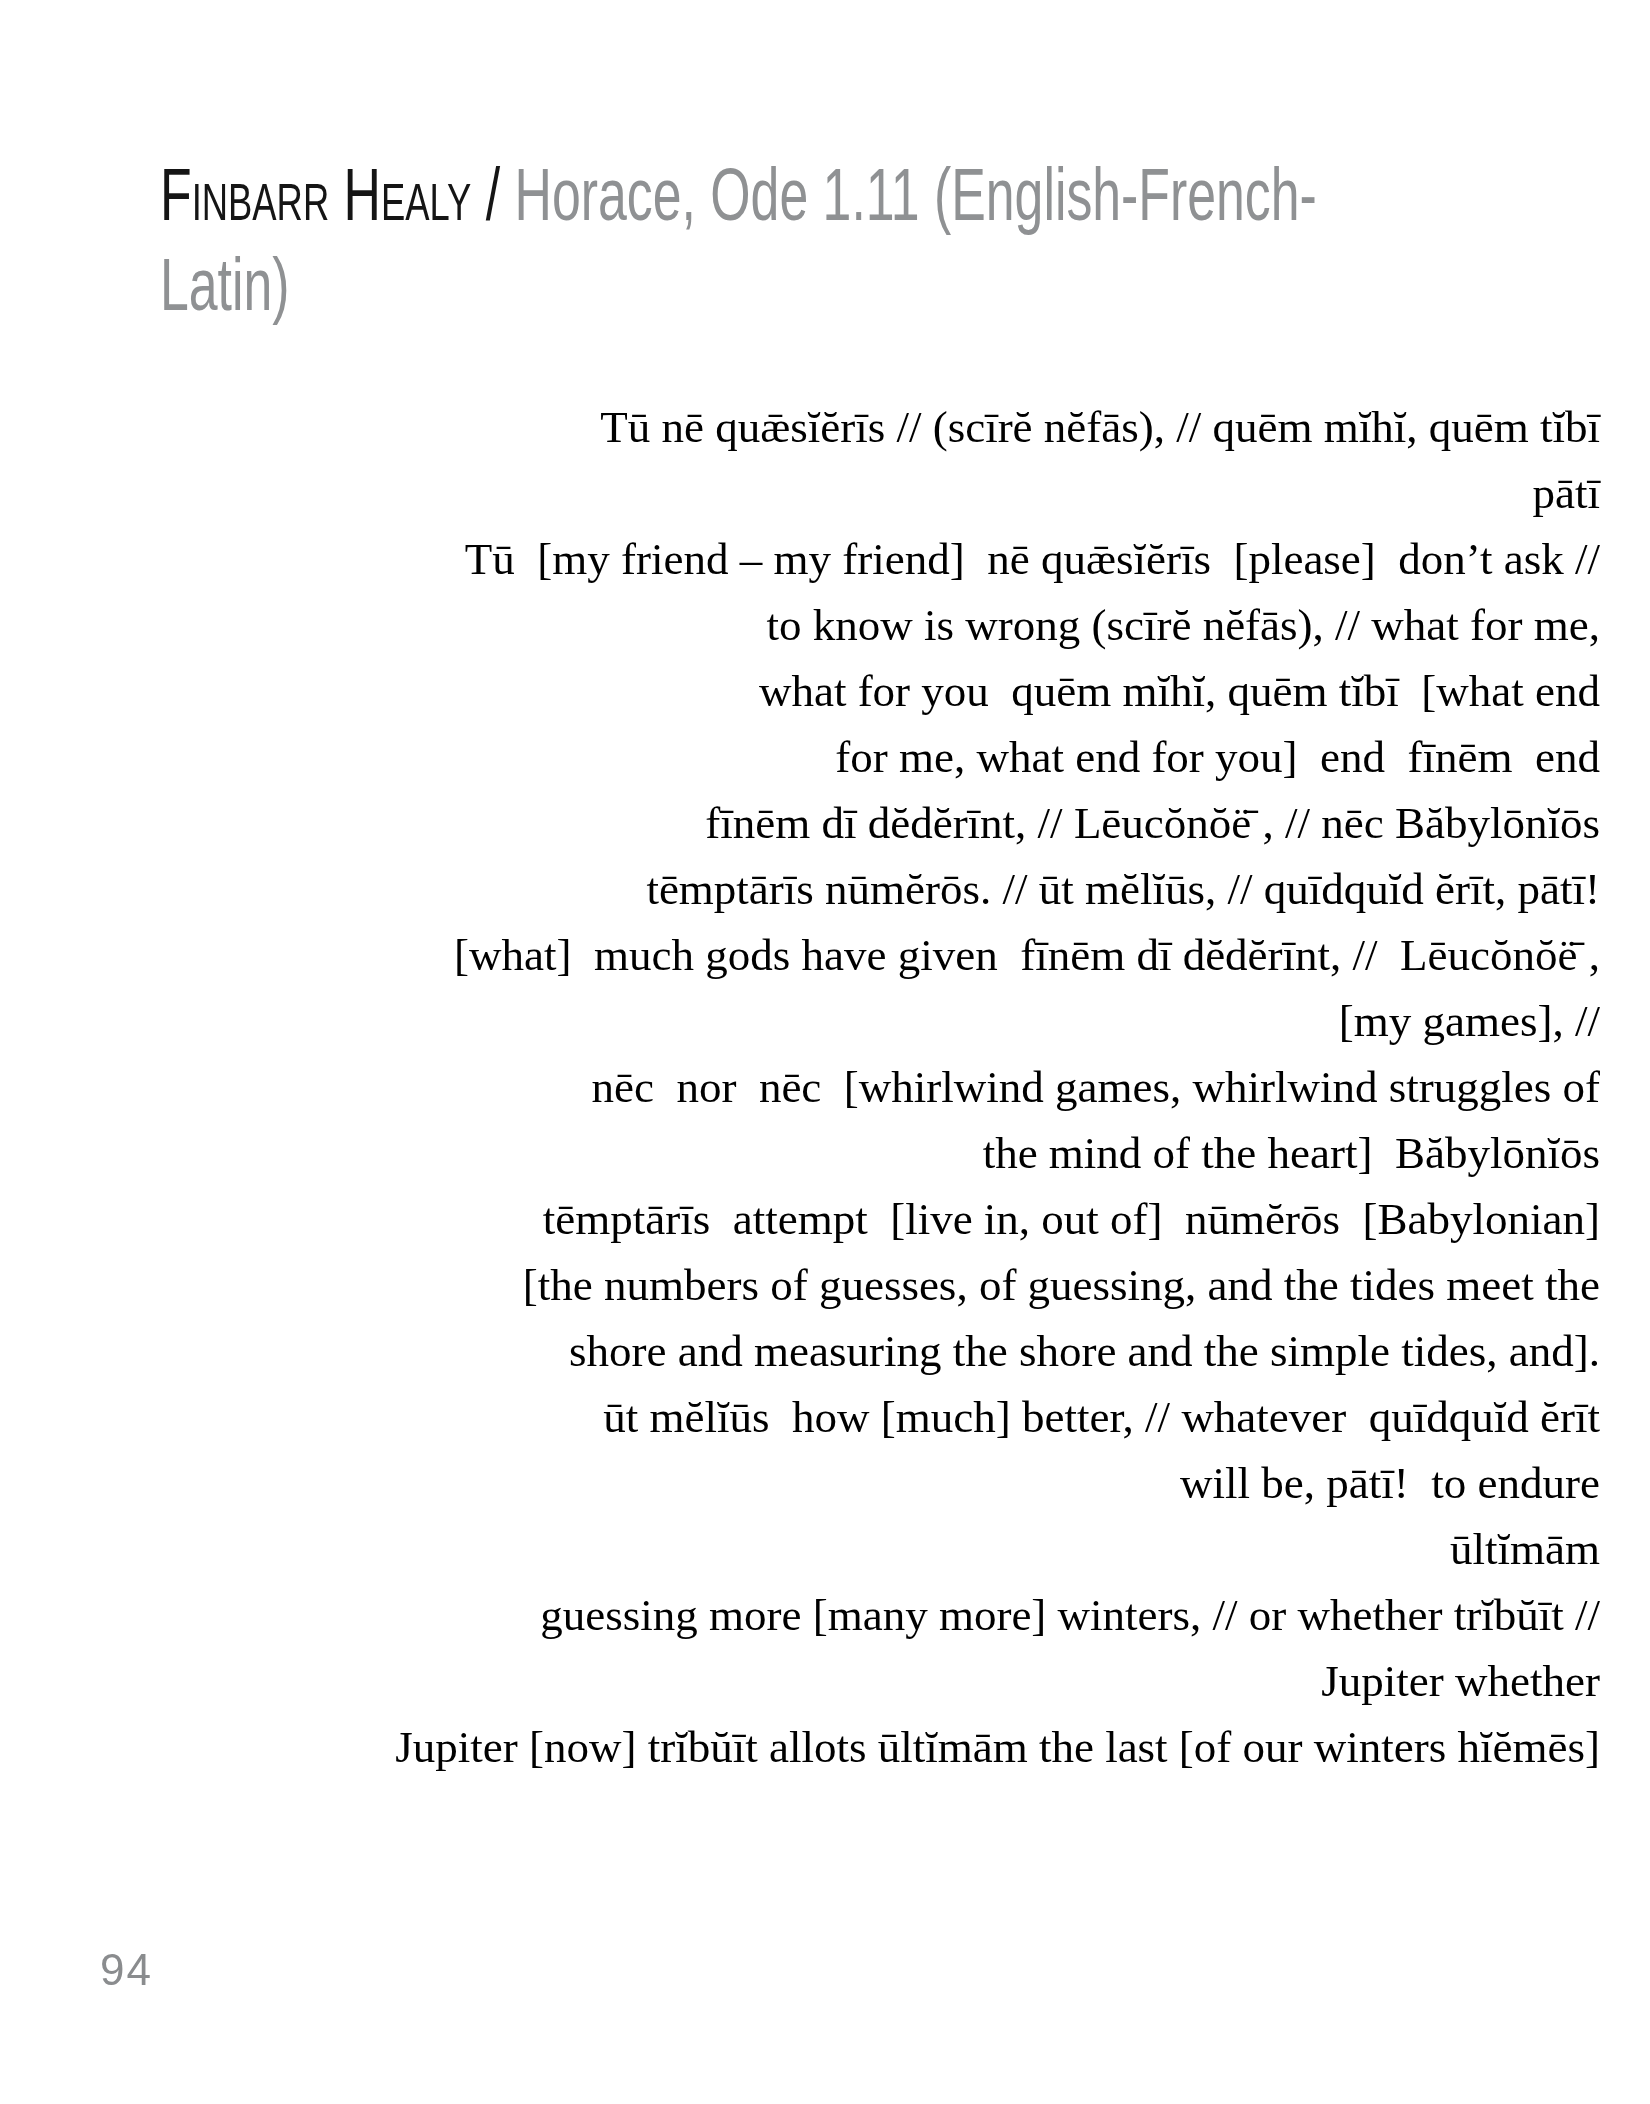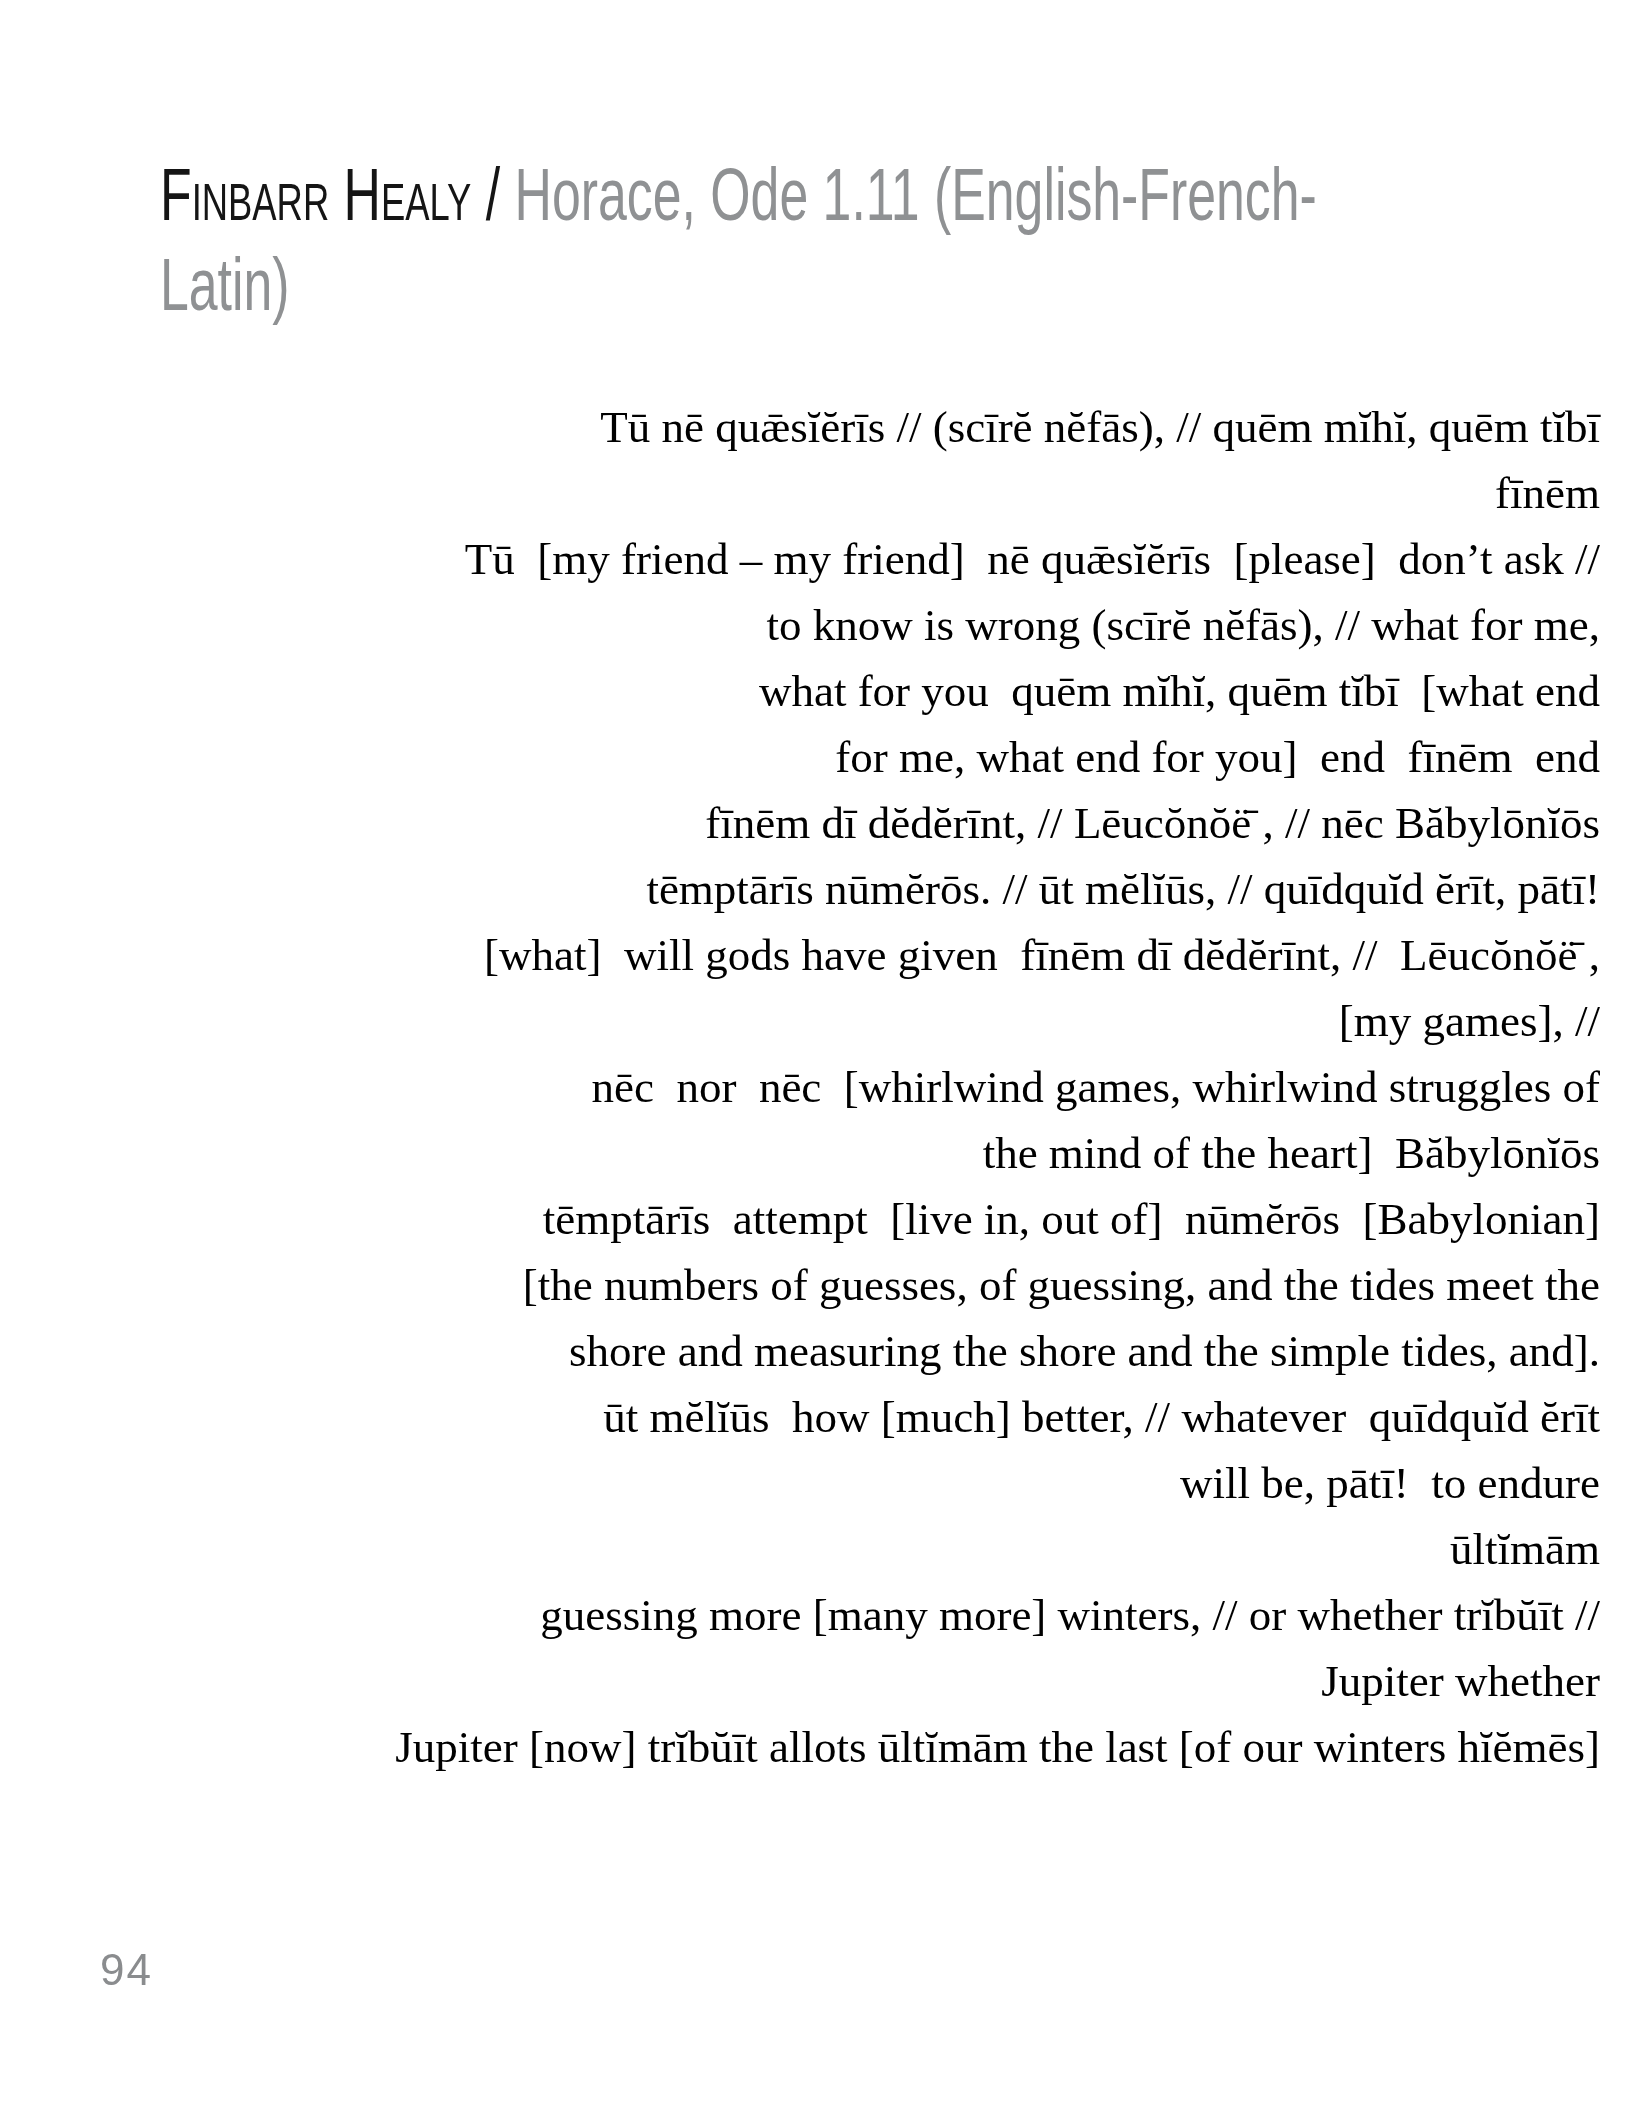--- a/index.html
+++ b/index.html
@@ -75,28 +75,28 @@
 
 <div class="page">
 
   <div class="header">
     <div class="title-line"><span class="author">Finbarr Healy</span><span class="separator"> / </span><span class="work">Horace, Ode 1.11 (English-French-</span></div>
     <div class="title-line"><span class="work">Latin)</span></div>
   </div>
 
   <div class="body-text">
       <div class="line">Tū nē quǣsĭĕrīs // (scīrĕ nĕfās), // quēm mĭhĭ, quēm tĭbī</div>
-      <div class="line">fīnēm</div>
+      <div class="line">pātī</div>
       <div class="line">Tū  [my friend – my friend]  nē quǣsĭĕrīs  [please]  don’t ask //</div>
       <div class="line indent">to know is wrong (scīrĕ nĕfās), // what for me,</div>
       <div class="line indent">what for you  quēm mĭhĭ, quēm tĭbī  [what end</div>
       <div class="line indent">for me, what end for you]  end  fīnēm  end</div>
       <div class="line">fīnēm dī dĕdĕrīnt, // Lēucŏnŏë̄ , // nēc Băbylōnĭōs</div>
       <div class="line">tēmptārīs nūmĕrōs. // ūt mĕlĭūs, // quīdquĭd ĕrīt, pātī!</div>
-      <div class="line">[what]  will gods have given  fīnēm dī dĕdĕrīnt, //  Lēucŏnŏë̄ ,</div>
+      <div class="line">[what]  much gods have given  fīnēm dī dĕdĕrīnt, //  Lēucŏnŏë̄ ,</div>
       <div class="line">[my games], //</div>
       <div class="line indent">nēc  nor  nēc  [whirlwind games, whirlwind struggles of</div>
       <div class="line indent">the mind of the heart]  Băbylōnĭōs</div>
       <div class="line">tēmptārīs  attempt  [live in, out of]  nūmĕrōs  [Babylonian]</div>
       <div class="line indent">[the numbers of guesses, of guessing, and the tides meet the</div>
       <div class="line indent">shore and measuring the shore and the simple tides, and].</div>
       <div class="line indent">ūt mĕlĭūs  how [much] better, // whatever  quīdquĭd ĕrīt</div>
       <div class="line indent">will be, pātī!  to endure</div>
       <div class="line">ūltĭmām</div>
       <div class="line indent">guessing more [many more] winters, // or whether trĭbŭīt //</div>

